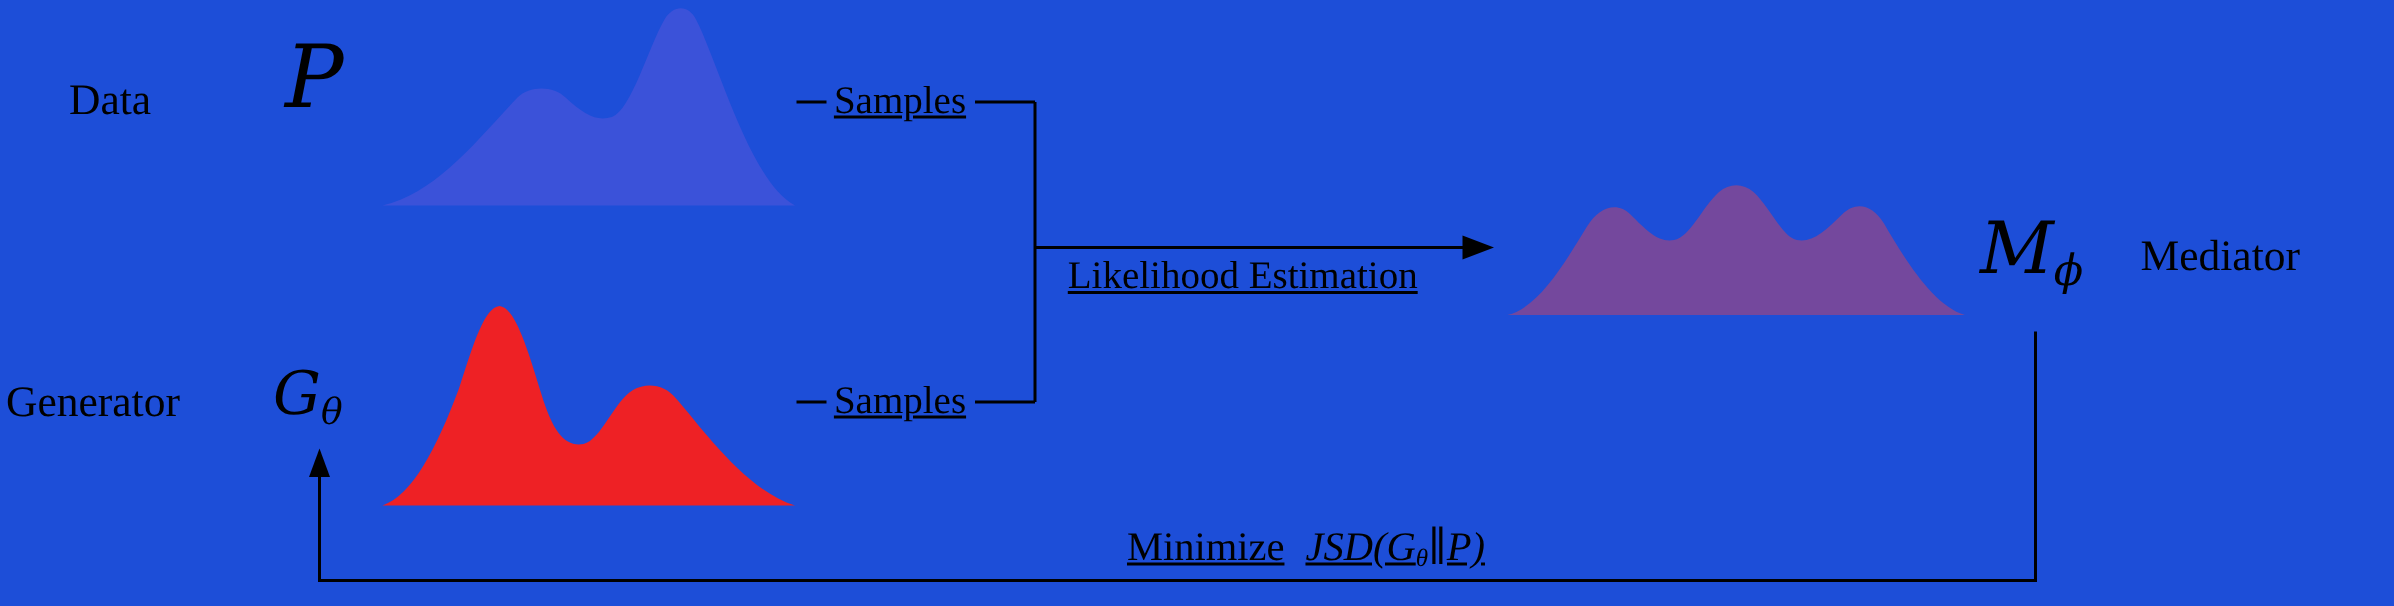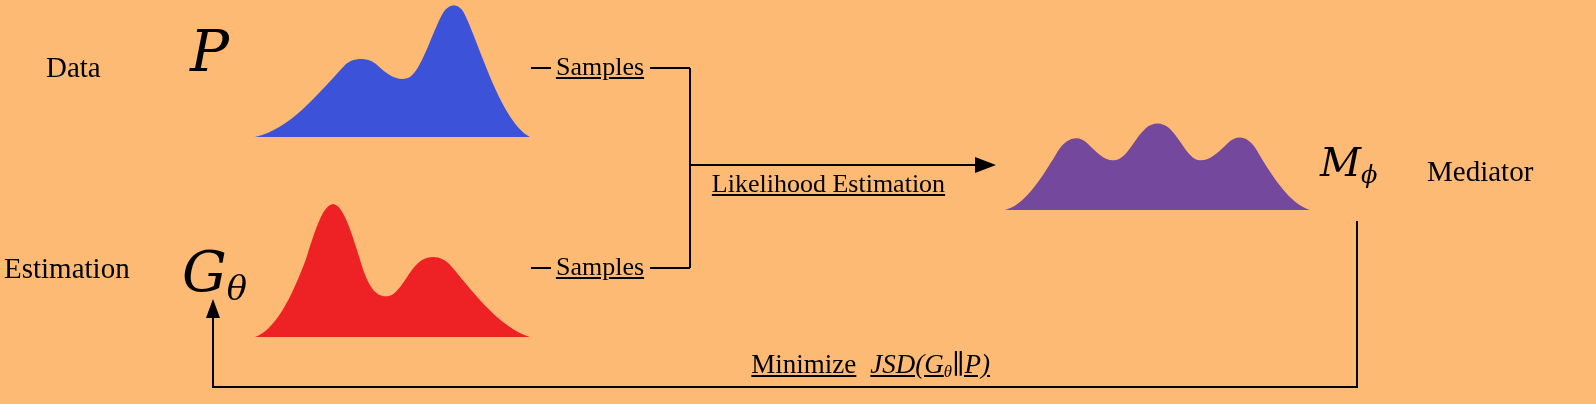--- a/index.html
+++ b/index.html
@@ -2,21 +2,21 @@
 <html><head>
 <meta charset="utf-8">
 <style>
   * { margin: 0; padding: 0; box-sizing: border-box; }
   html, body { background: #ffffff; }
   body { font-family: "Liberation Serif", "DejaVu Serif", serif; color: #000; }
   .canvas {
     position: relative;
     width: 1596px;
     height: 404px;
-    background: #fdba74;
+    background: #1d4ed8;
     overflow: hidden;
   }
   svg.layer { position: absolute; left: 0; top: 0; width: 1596px; height: 404px; }
   .label {
     position: absolute;
     color: #000;
     font-size: 29px;
     line-height: 1.1;
     white-space: nowrap;
   }
@@ -88,23 +88,23 @@
 
   <div class="label math" style="left:190px; top:20px; font-size:58px;"><span>P</span></div>
 
   <div class="label small center" style="left:549px; top:53px; width:102px;">Samples</div>
 
   <div class="label small center" style="left:549px; top:253px; width:102px;">Samples</div>
 
 
   <div class="label small center" style="left:676px; top:170px; width:305px;">Likelihood Estimation</div>
 
-  <div class="label math" style="left:1320px; top:140px; font-size:40px;"><span>M</span><span class="sub">ϕ</span></div>
+  <div class="label math" style="left:1320px; top:140px; font-size:48px;"><span>M</span><span class="sub">ϕ</span></div>
 
   <div class="label" style="left:1427px; top:156px;">Mediator</div>
 
-  <div class="label" style="left:4px; top:253px;">Estimation</div>
+  <div class="label" style="left:4px; top:253px;">Generator</div>
 
-  <div class="label math" style="left:182px; top:241px; font-size:56px;"><span>G</span><span class="sub">θ</span></div>
+  <div class="label math" style="left:182px; top:241px; font-size:40px;"><span>G</span><span class="sub">θ</span></div>
 
   <div class="label formula center" style="left:590px; top:350px; width:400px;text-align:right;"><span>Minimize</span><span class="fx">JSD(G</span><span class="fsub">θ</span><span class="fx" style="margin-left:0;">∥P)</span></div>
 
 </div>
 
 </body></html>

